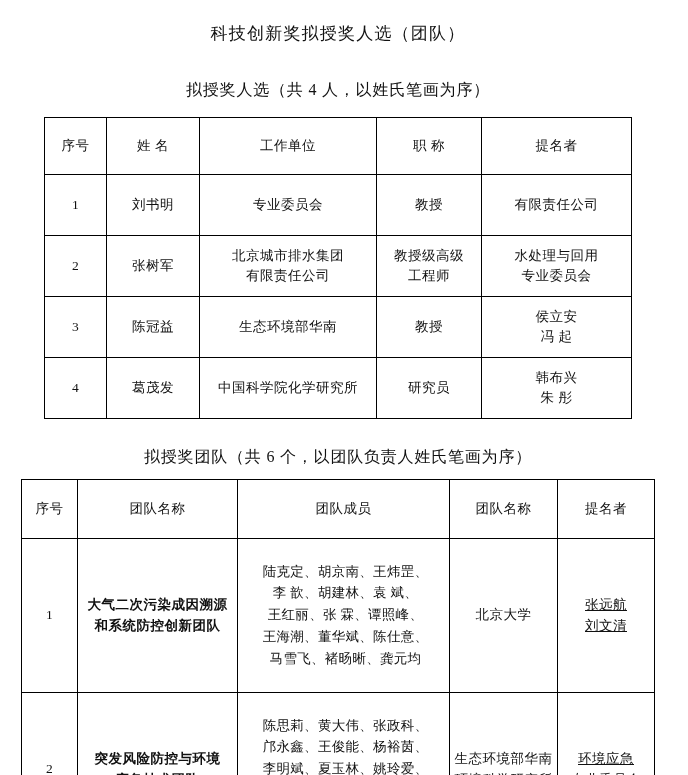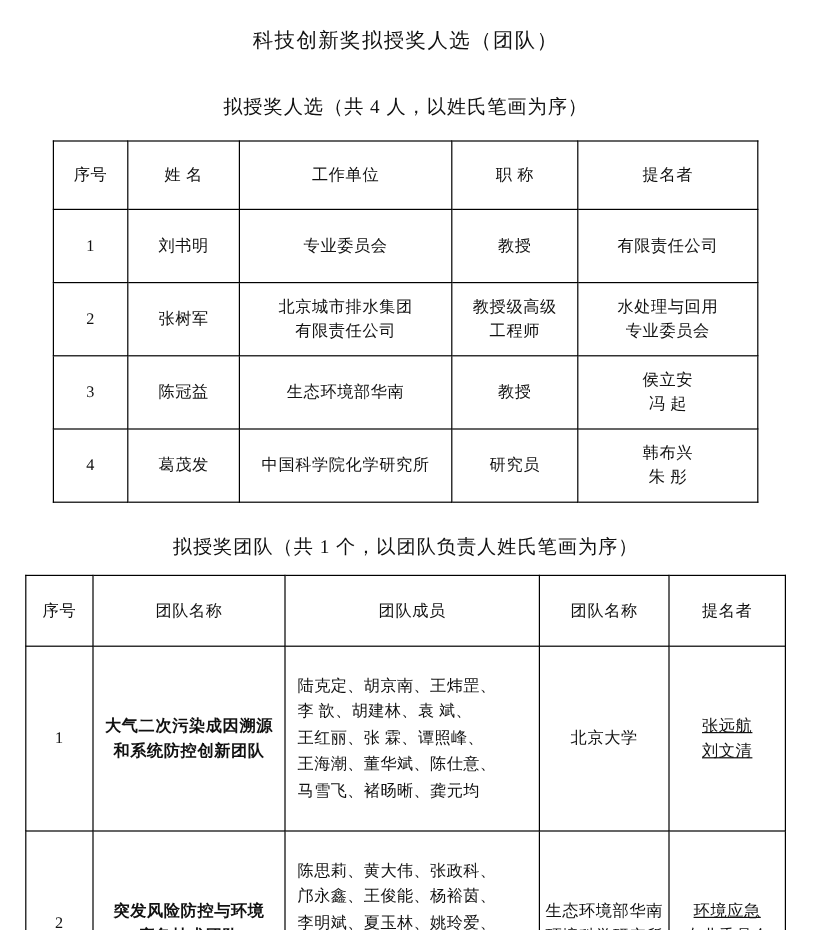--- a/index.html
+++ b/index.html
@@ -80,21 +80,21 @@
     margin: 13px auto 0 auto;
   }
   .table-teams .c-idx     { width: 56px; }
   .table-teams .c-tname   { width: 160px; }
   .table-teams .c-members { width: 212px; }
   .table-teams .c-host    { width: 108px; }
   .table-teams .c-nom     { width: 97px; }
   .table-teams thead td   { height: 50px; }
   .table-teams tbody td   { height: 145px; }
   .table-teams .members-cell {
-    text-align: left;
+    text-align: center;
     padding-left: 10px;
     padding-right: 6px;
     line-height: 1.62;
     letter-spacing: 0.3px;
   }
   .table-teams .tname-cell { line-height: 1.6; font-weight: bold; }
   .table-teams .host-cell  { line-height: 1.6; }
   .table-teams .nom-cell   { line-height: 1.6; text-decoration: underline; }
 </style>
 </head>
@@ -185,21 +185,21 @@
             <span class="cell-lines">研究员</span>
           </td>
         <td>
             <span class="cell-lines">韩布兴
 朱  彤</span>
           </td>
       </tr>
     </tbody>
   </table>
 
-  <div class="section-heading second">拟授奖团队（共 1 个，以团队负责人姓氏笔画为序）</div>
+  <div class="section-heading second">拟授奖团队（共 6 个，以团队负责人姓氏笔画为序）</div>
 
   <table class="table-teams">
     <colgroup>
       <col class="c-idx">
         <col class="c-tname">
         <col class="c-members">
         <col class="c-host">
         <col class="c-nom">
     </colgroup>
     <thead>

